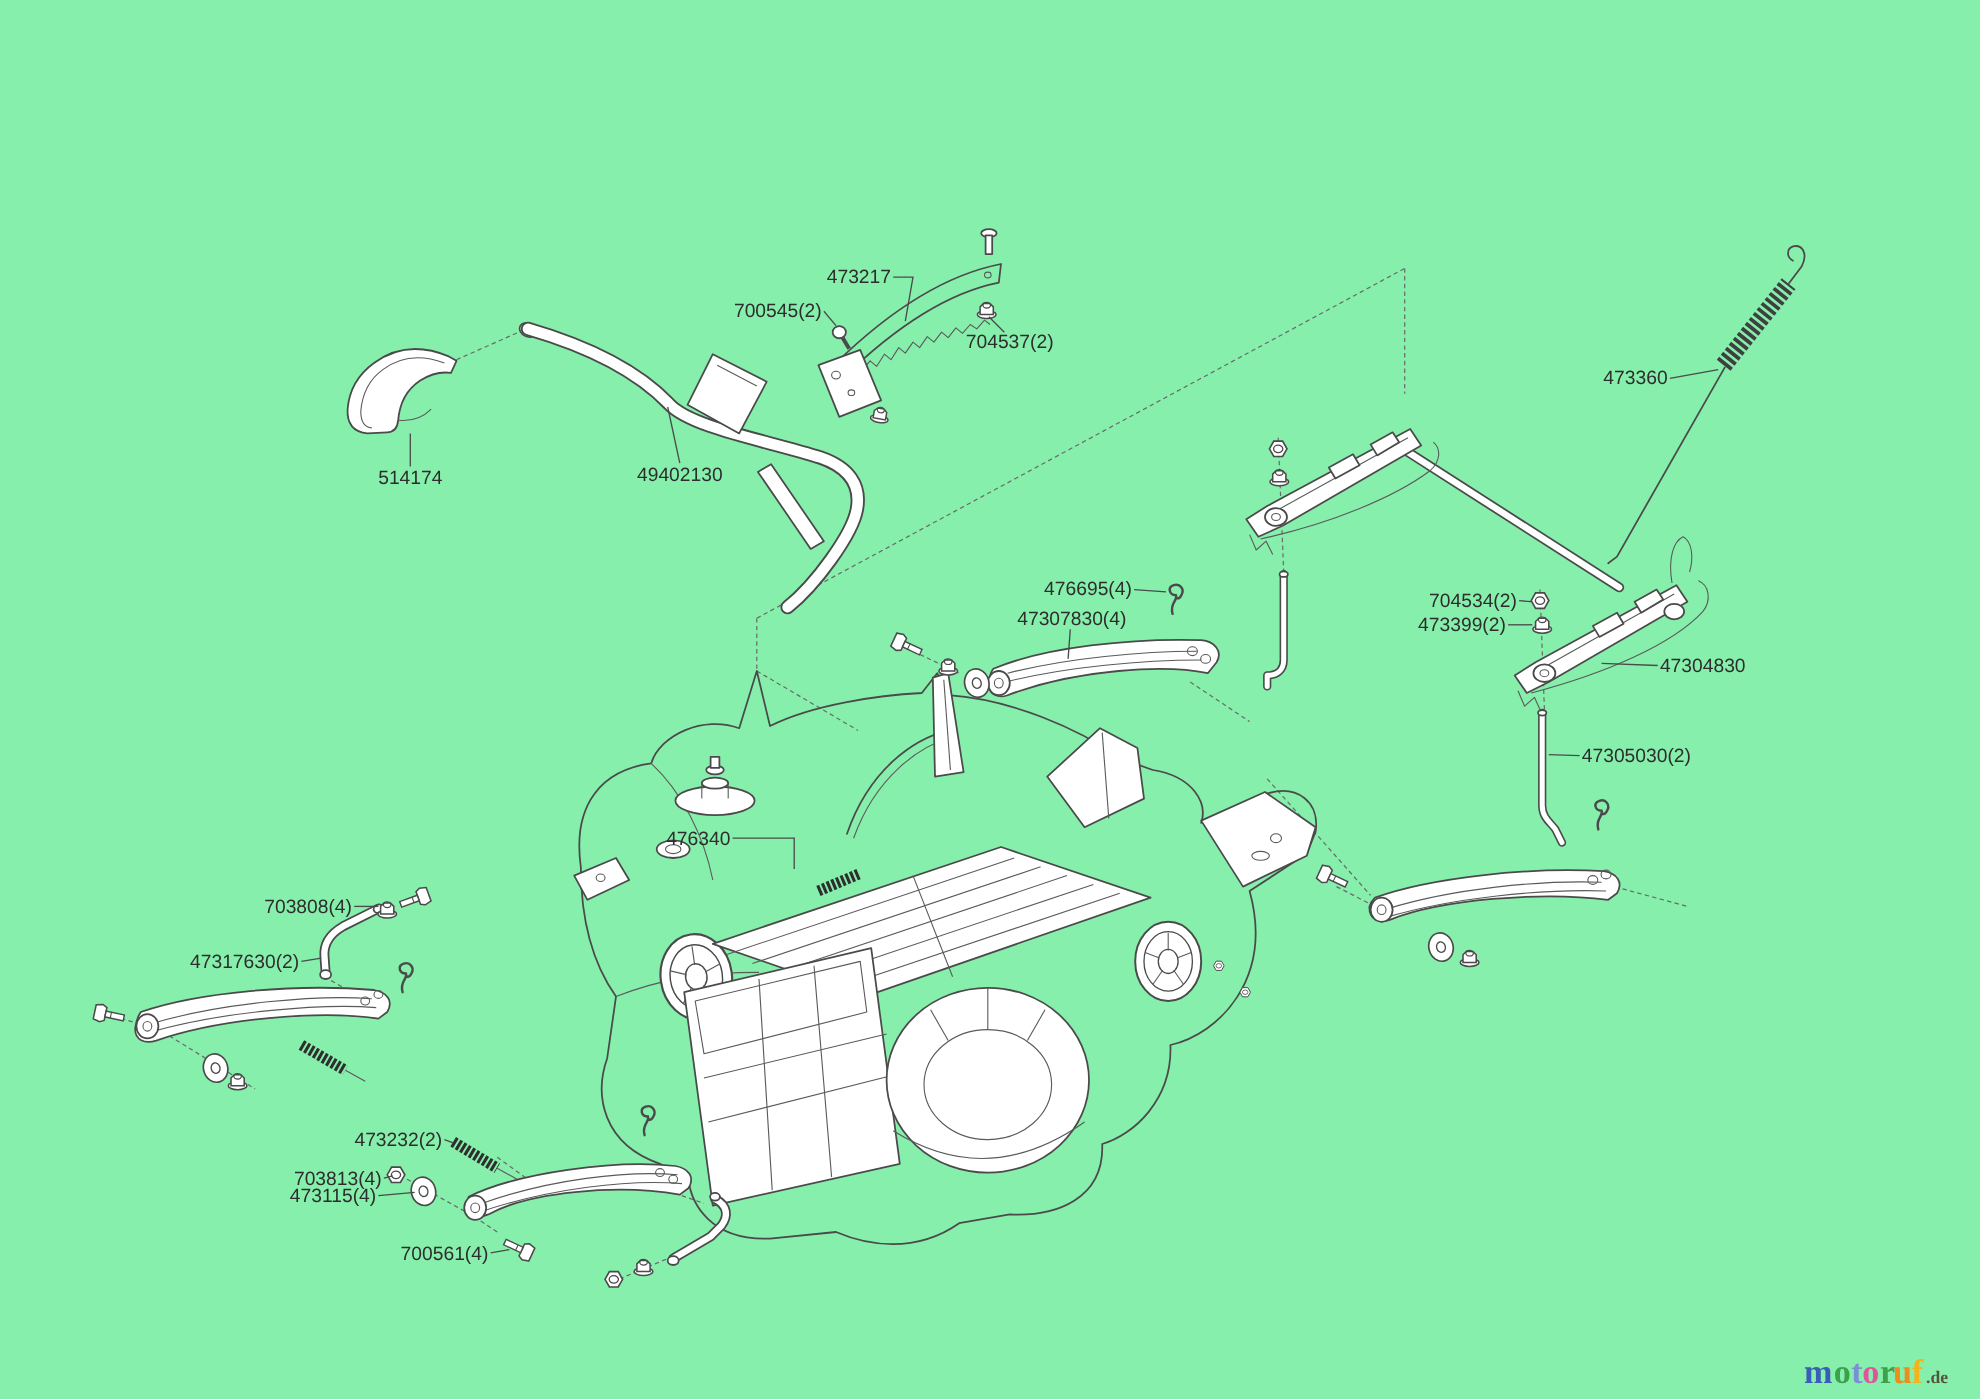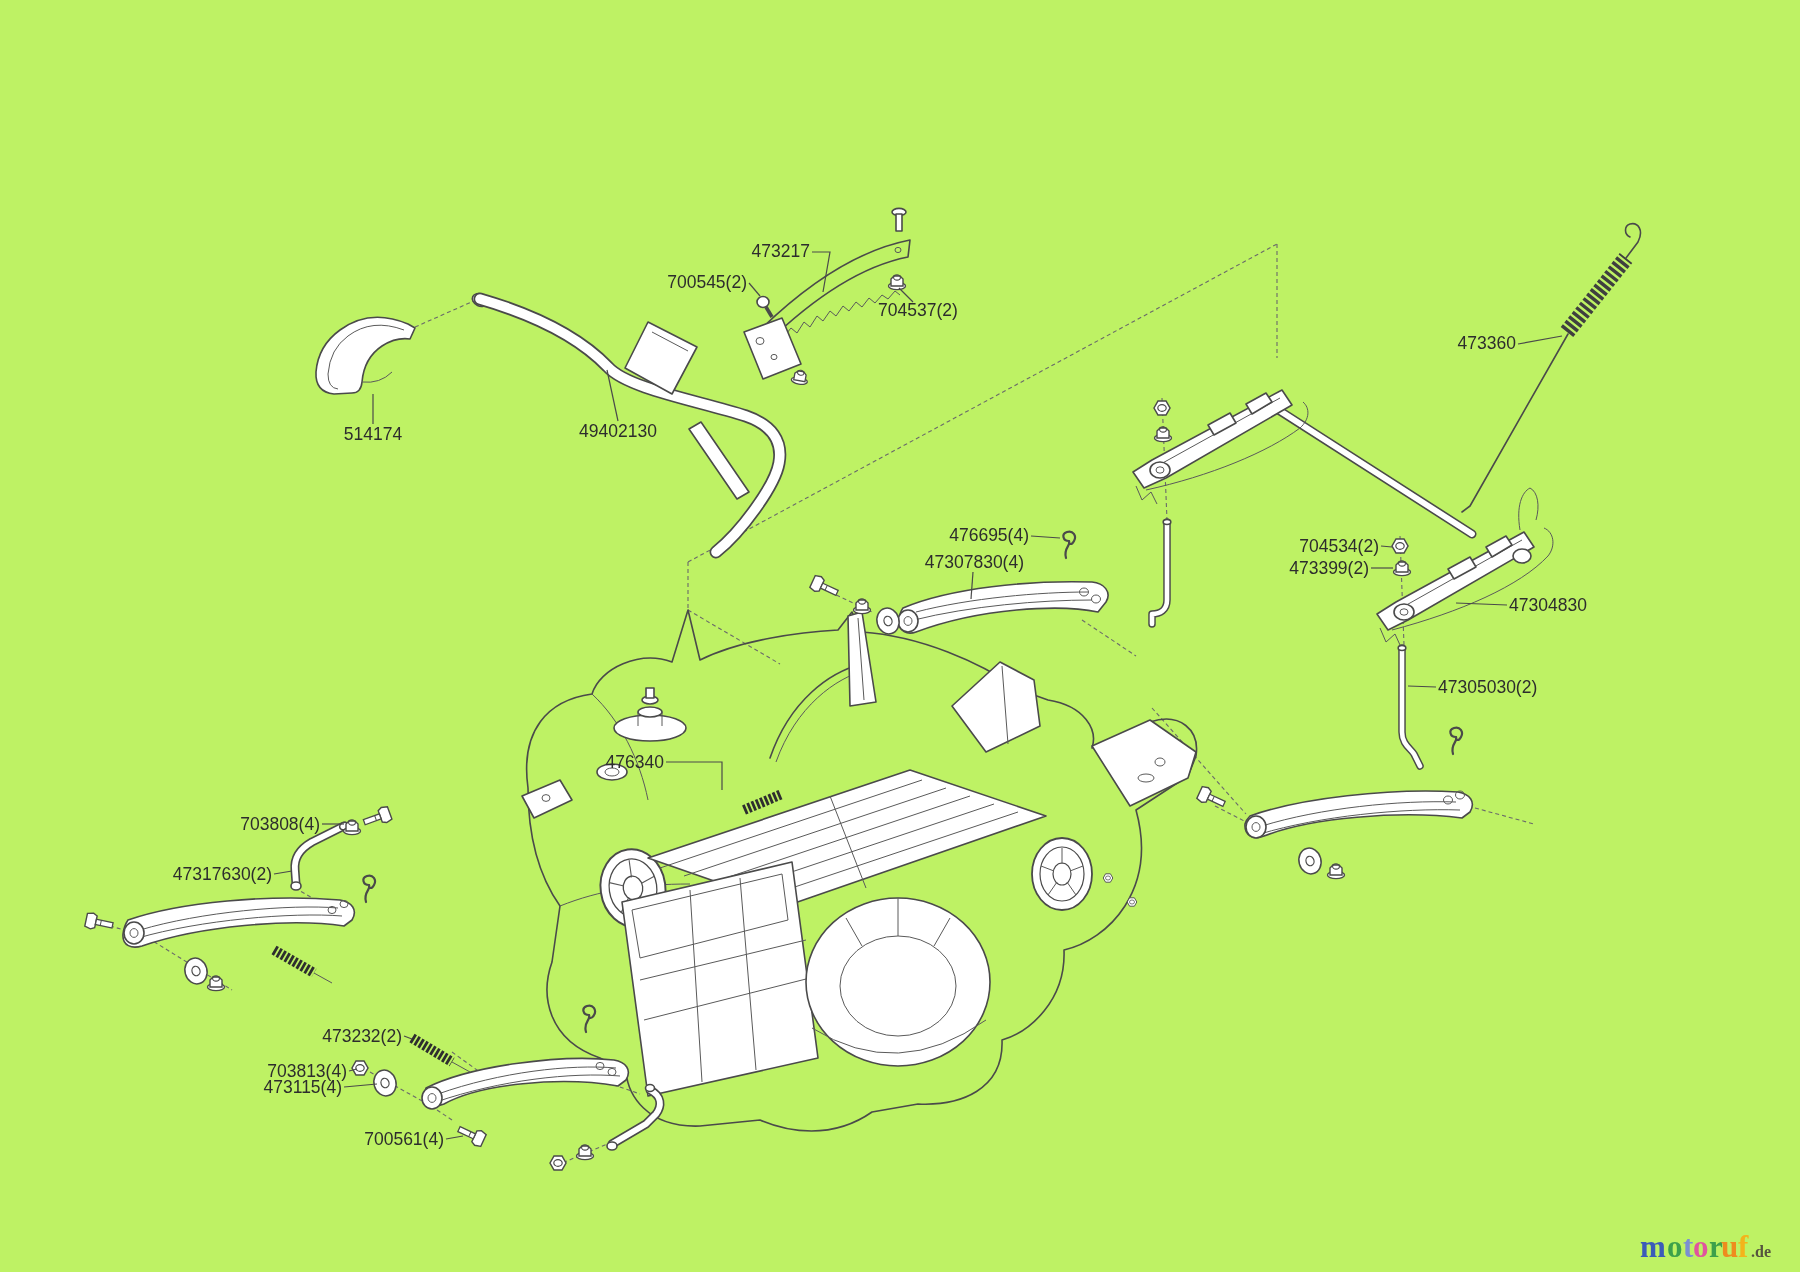--- a/index.html
+++ b/index.html
@@ -1,16 +1,16 @@
 <!DOCTYPE html>
 <html><head>
 <meta charset="utf-8">
 <style>
   html,body{margin:0;padding:0;background:#ffffff;}
-  .canvas{position:relative;width:1800px;height:1272px;background:#bef264;overflow:hidden;}
+  .canvas{position:relative;width:1800px;height:1272px;background:#86efac;overflow:hidden;}
   svg{display:block}
   .lbl{font-family:"Liberation Sans",sans-serif;font-size:17.5px;fill:#2d2d2d;}
   .logo{font-family:"Liberation Serif",serif;font-weight:bold;}
   .ln{stroke:#4a4a4a;fill:none;stroke-width:1.6;stroke-linejoin:round;stroke-linecap:round;}
   .thin{stroke:#5a5a5a;fill:none;stroke-width:1;stroke-linejoin:round;}
   .wfill{fill:#ffffff;stroke:#4a4a4a;stroke-width:1.6;stroke-linejoin:round;}
   .dash{stroke:#6a6a6a;stroke-width:1.1;stroke-dasharray:4 3;fill:none;}
   .leader{stroke:#4a4a4a;stroke-width:1.2;fill:none;}
   .tube{stroke:#4a4a4a;stroke-width:13;fill:none;stroke-linecap:round;stroke-linejoin:round;}
   .tubein{stroke:#ffffff;stroke-width:9.6;fill:none;stroke-linecap:round;stroke-linejoin:round;}

